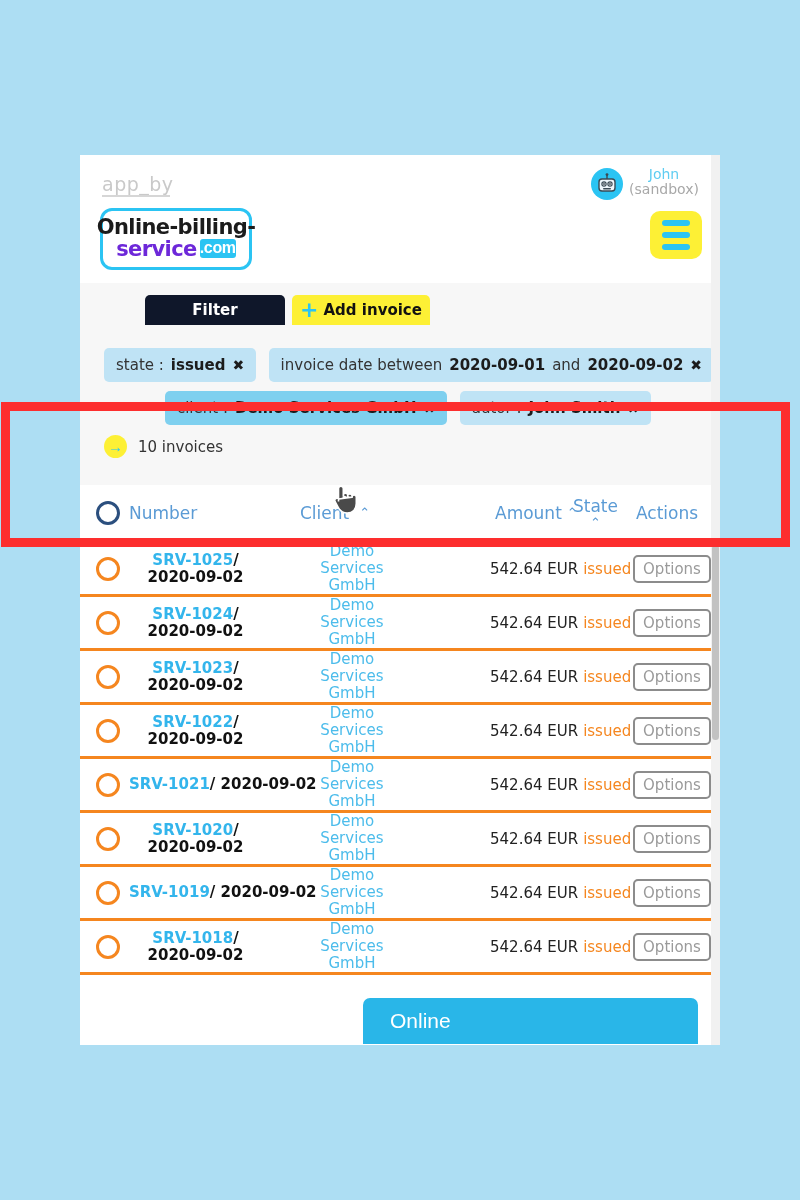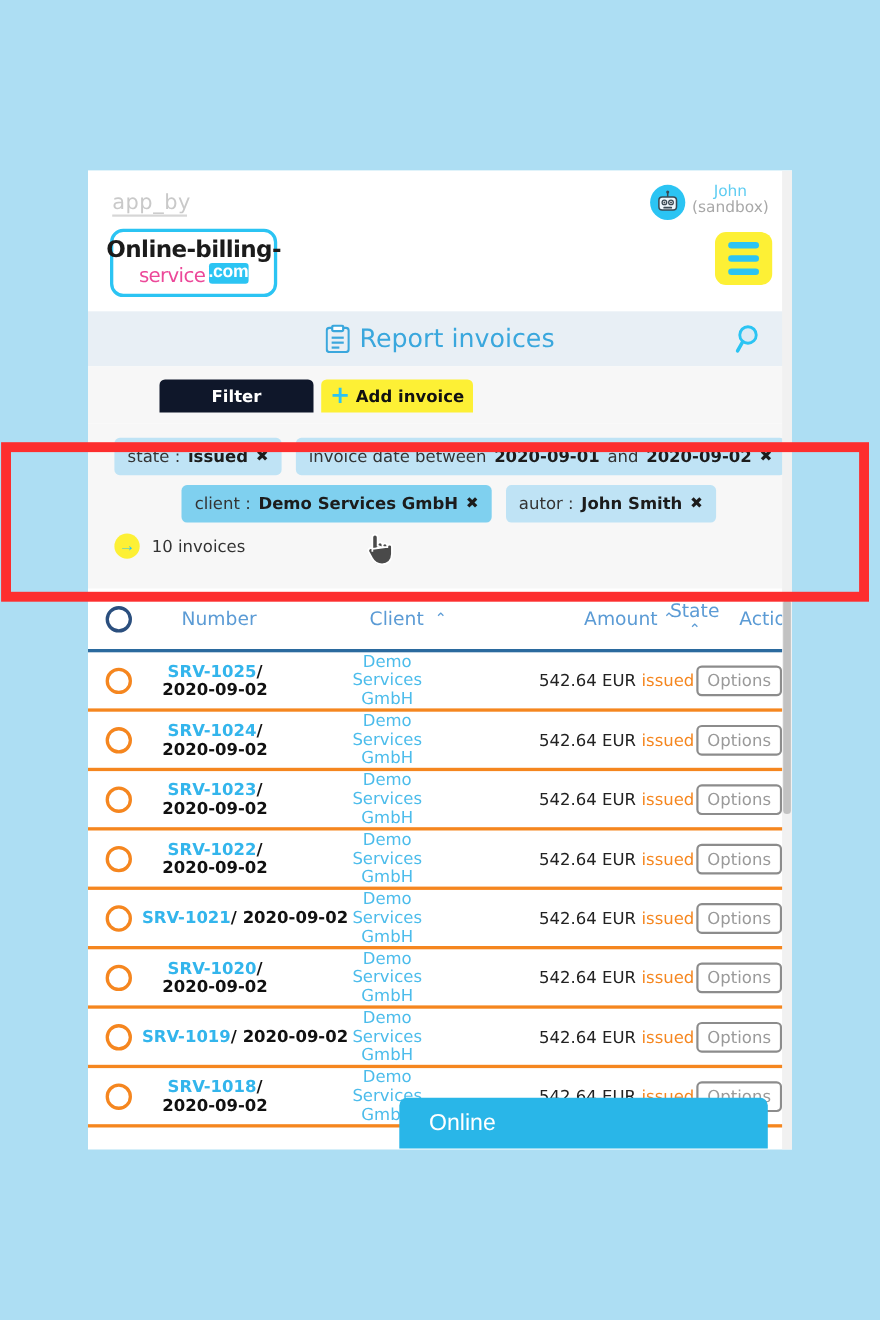--- a/index.html
+++ b/index.html
@@ -40,22 +40,22 @@
     align-items:center; justify-content:center;
     line-height: .95;
   }
   .logo-l1 {
     font-family: "DejaVu Sans", sans-serif;
     font-weight: 700; font-size: 21px; color:#1b1b1b;
     letter-spacing:-.6px; white-space:nowrap;
   }
   .logo-l2 { display:flex; align-items:flex-end; gap:3px; margin-top:1px; }
   .logo-serv {
-    font-family:"DejaVu Sans", sans-serif; font-weight:400;
-    font-size:18px; color:#ec4899; letter-spacing:-.6px;
+    font-family:"DejaVu Sans", sans-serif; font-weight:700;
+    font-size:21px; color:#6d28d9; letter-spacing:-.6px;
   }
   .logo-com {
     background:#2bc4f3; color:#fff; font-weight:700; font-size:16px;
     padding:1px 0 2px; border-radius:3px; letter-spacing:-.3px;
     margin-bottom:2px;
   }
 
   .avatar {
     position:absolute; right:97px; top:13px;
     width:32px; height:32px; border-radius:50%;
@@ -130,21 +130,21 @@
   }
   .count-text { font-family:"DejaVu Sans", sans-serif; font-size:15px; color:#333; }
 
   
   .table { background:#fff; }
   .thead {
     position:relative; height:58px; border-bottom:3px solid #2b6a9e;
     display:flex; align-items:center;
   }
   .th {
-    font-family:"DejaVu Sans", sans-serif; font-size:17px; color:#5b9bd5;margin-left:36px;
+    font-family:"DejaVu Sans", sans-serif; font-size:17px; color:#5b9bd5;
   }
   .circle-hd {
     width:24px; height:24px; border-radius:50%;
     border:3px solid #2b4f7e; margin-left:16px; margin-right:9px; cursor:pointer;
   }
   .th-number { }
   .th-client { position:absolute; left:220px; display:flex; align-items:center; gap:10px; cursor:pointer; }
   .th-amount { position:absolute; left:415px; display:flex; align-items:center; gap:5px; cursor:pointer; }
   .th-state  { position:absolute; left:493px; top:11px; display:flex; flex-direction:column; align-items:center; cursor:pointer; }
   .th-actions{ position:absolute; left:556px; }
@@ -251,40 +251,20 @@
         <div class="user-sub">(sandbox)</div>
       </div>
 
       <div class="burger">
         <i></i>
         <i></i>
         <i></i>
       </div>
     </div>
 
-    <div class="titlestrip">
-      <div class="title-wrap">
-        <span class="clipboard">
-          <svg viewBox="0 0 22 26" width="22" height="26">
-            <rect x="1" y="3" width="20" height="22" rx="2.5" fill="none" stroke="#3aa7dd" stroke-width="2"></rect>
-            <rect x="6" y="1" width="10" height="5" rx="1.5" fill="#fff" stroke="#3aa7dd" stroke-width="2"></rect>
-            <rect x="5.5" y="11" width="11" height="2" fill="#3aa7dd"></rect>
-            <rect x="5.5" y="15.5" width="11" height="2" fill="#3aa7dd"></rect>
-            <rect x="5.5" y="20" width="7" height="2" fill="#3aa7dd"></rect>
-          </svg>
-        </span>
-        <span class="title-text">Report invoices</span>
-      </div>
-      <span class="search-ic">
-        <svg viewBox="0 0 28 28" width="28" height="28">
-          <circle cx="12" cy="10.5" r="7.5" fill="#dbeaf4" stroke="#2bc4f3" stroke-width="2.6"></circle>
-          <line x1="7" y1="17" x2="2.5" y2="25" stroke="#2bc4f3" stroke-width="3.2" stroke-linecap="round"></line>
-        </svg>
-      </span>
-    </div>
 
     <div class="actionbar">
       <div class="btn btn-filter">
         <span>Filter</span>
       </div>
       <div class="btn btn-add">
         <span class="plus">+</span>
         <span>Add invoice</span>
       </div>
     </div>

